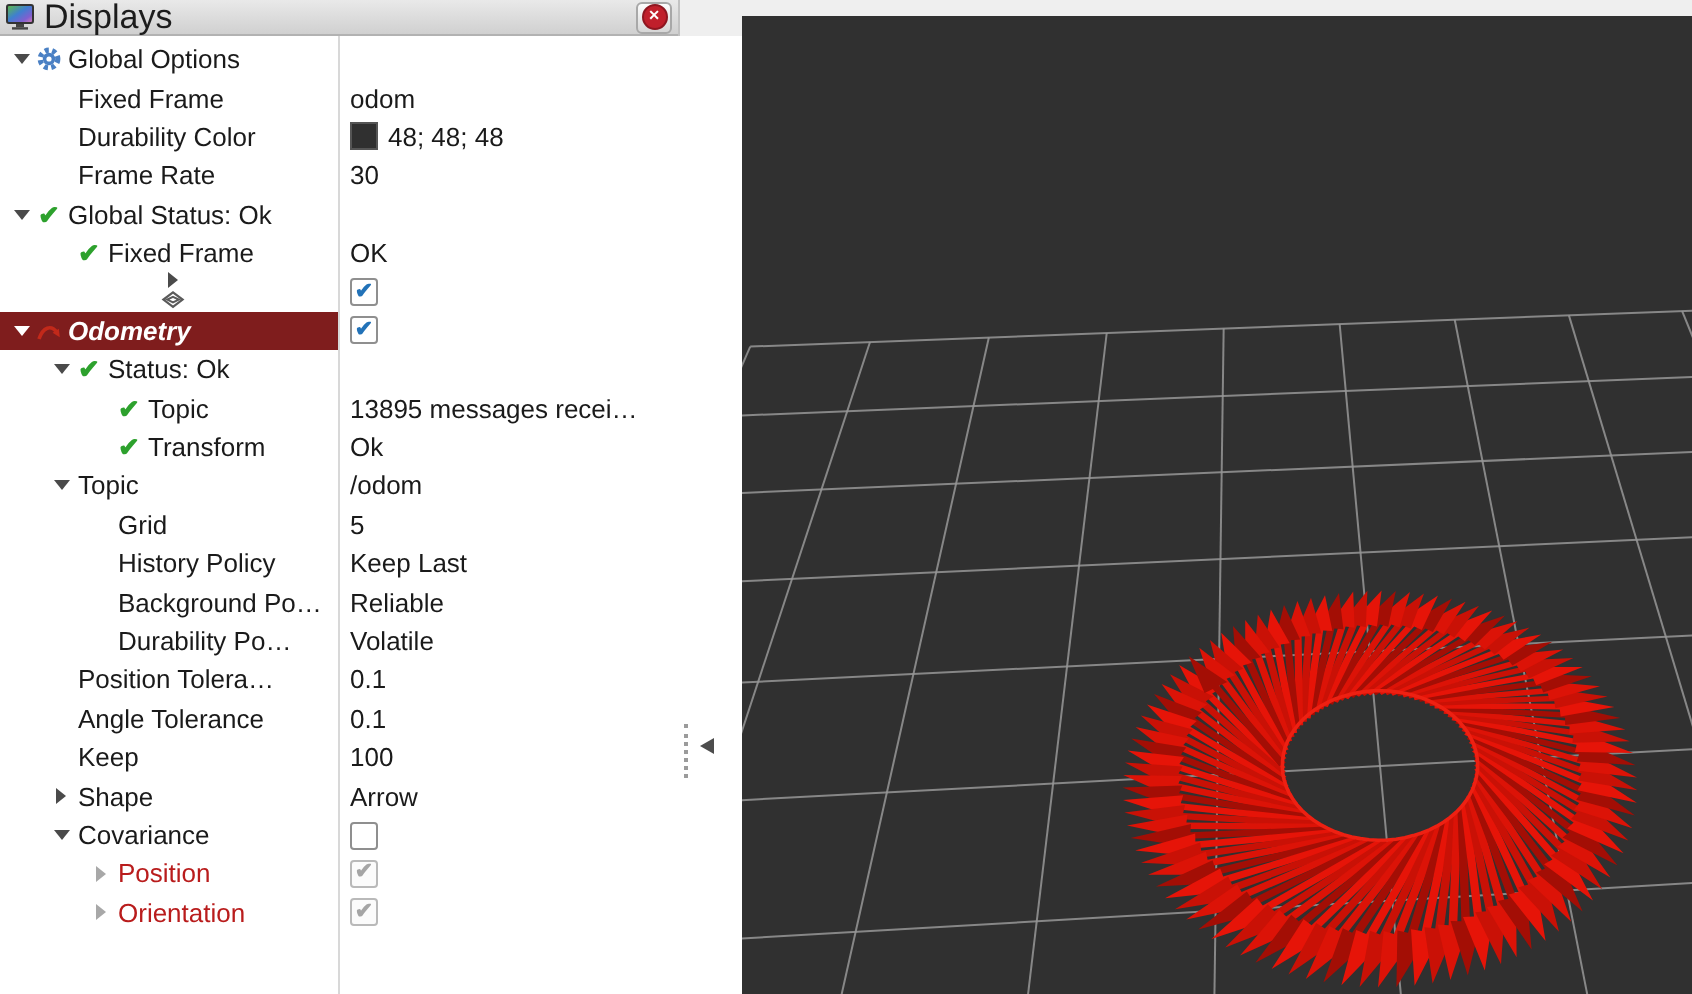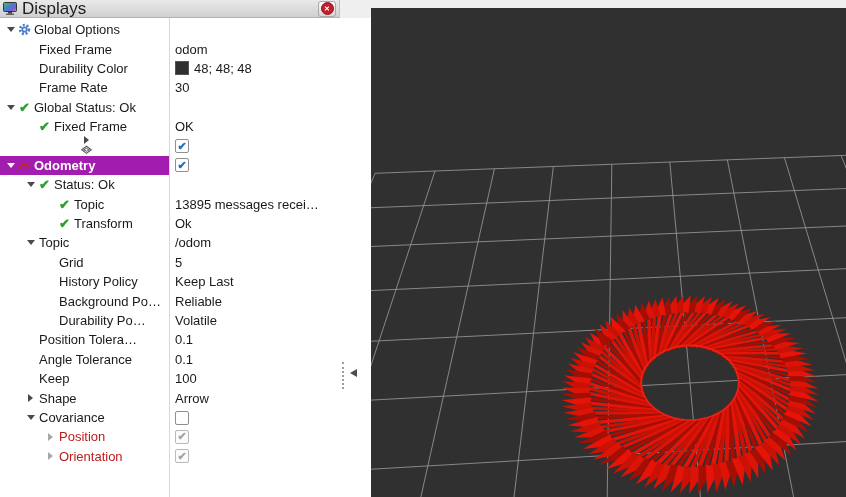--- a/index.html
+++ b/index.html
@@ -23,21 +23,21 @@
     display:flex;align-items:center;justify-content:center;cursor:pointer;
   }
   #close-btn .dot{
     width:11px;height:11px;border-radius:50%;background:#c01f2b;border:1px solid #8e1620;
     color:#fff;font-size:7px;line-height:11px;text-align:center;font-weight:bold;
   }
   #tree{position:absolute;left:0;top:18px;width:386px;bottom:0;background:#fff;padding-top:2px;box-sizing:border-box;}
   #col-sep{position:absolute;left:169px;top:18px;bottom:0;width:1px;background:#d8d8d8;}
   .row{display:flex;height:19.4px;align-items:center;}
   .ncell{width:169px;height:100%;display:flex;align-items:center;box-sizing:border-box;overflow:hidden;flex:none;}
-  .ncell.sel{background:#a21caf;}
+  .ncell.sel{background:#7f1d1d;font-style:italic;}
   .vcell{flex:1;height:100%;display:flex;align-items:center;padding-left:6px;overflow:hidden;white-space:nowrap;}
   .exp{width:13px;flex:none;display:flex;align-items:center;justify-content:center;}
   .tri-open{width:0;height:0;border-left:4px solid transparent;border-right:4px solid transparent;border-top:5px solid #4a4a4a;}
   .tri-closed{width:0;height:0;border-top:4px solid transparent;border-bottom:4px solid transparent;border-left:5px solid #4a4a4a;}
   .sel .tri-open{border-top-color:#ffffff;}
   .gray .tri-closed{border-left-color:#a8a8a8;}
   .icon{width:15px;flex:none;display:flex;align-items:center;justify-content:center;}
   .check-glyph{color:#2da12d;font-size:13px;font-weight:bold;line-height:13px;}
   .lbl{margin-left:2px;white-space:nowrap;}
   .lbl.blue{color:#1b67b3;font-weight:bold;}

